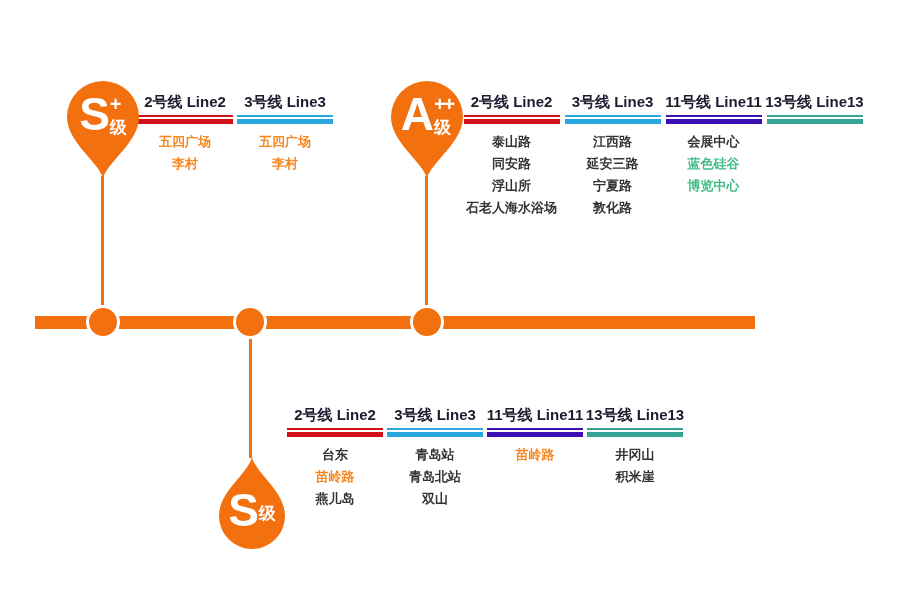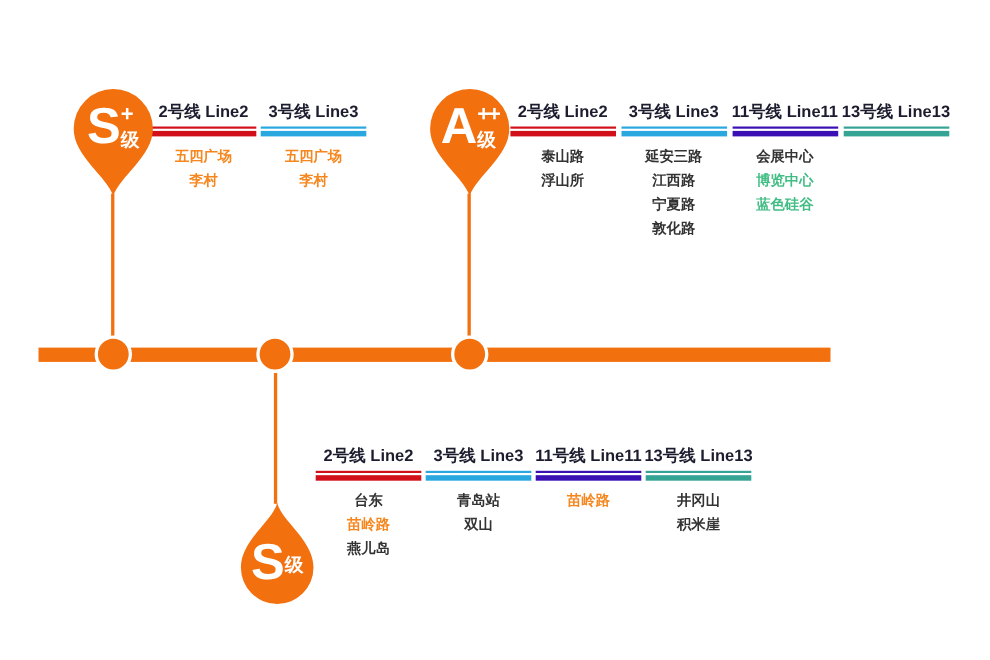--- a/index.html
+++ b/index.html
@@ -123,46 +123,48 @@
 
   <div class="group group-app" style="left:461px; top:92px;">
     <div class="col">
       <div class="col-header">2号线 Line2</div>
       <div class="rule line2">
           <i class="t"></i>
           <i class="k"></i>
         </div>
       <div class="stations">
         <div class="station">泰山路</div>
+        <div class="station">同安路</div>
         <div class="station">浮山所</div>
+        <div class="station">石老人海水浴场</div>
       </div>
     </div>
     <div class="col">
       <div class="col-header">3号线 Line3</div>
       <div class="rule line3">
           <i class="t"></i>
           <i class="k"></i>
         </div>
       <div class="stations">
+        <div class="station">江西路</div>
         <div class="station">延安三路</div>
-        <div class="station">江西路</div>
         <div class="station">宁夏路</div>
         <div class="station">敦化路</div>
       </div>
     </div>
     <div class="col">
       <div class="col-header">11号线 Line11</div>
       <div class="rule line11">
           <i class="t"></i>
           <i class="k"></i>
         </div>
       <div class="stations">
         <div class="station">会展中心</div>
+        <div class="station st-green">蓝色硅谷</div>
         <div class="station st-green">博览中心</div>
-        <div class="station st-green">蓝色硅谷</div>
       </div>
     </div>
     <div class="col">
       <div class="col-header">13号线 Line13</div>
       <div class="rule line13">
           <i class="t"></i>
           <i class="k"></i>
         </div>
     </div>
   </div>
@@ -181,20 +183,21 @@
       </div>
     </div>
     <div class="col">
       <div class="col-header">3号线 Line3</div>
       <div class="rule line3">
           <i class="t"></i>
           <i class="k"></i>
         </div>
       <div class="stations">
         <div class="station">青岛站</div>
+        <div class="station">青岛北站</div>
         <div class="station">双山</div>
       </div>
     </div>
     <div class="col">
       <div class="col-header">11号线 Line11</div>
       <div class="rule line11">
           <i class="t"></i>
           <i class="k"></i>
         </div>
       <div class="stations">

